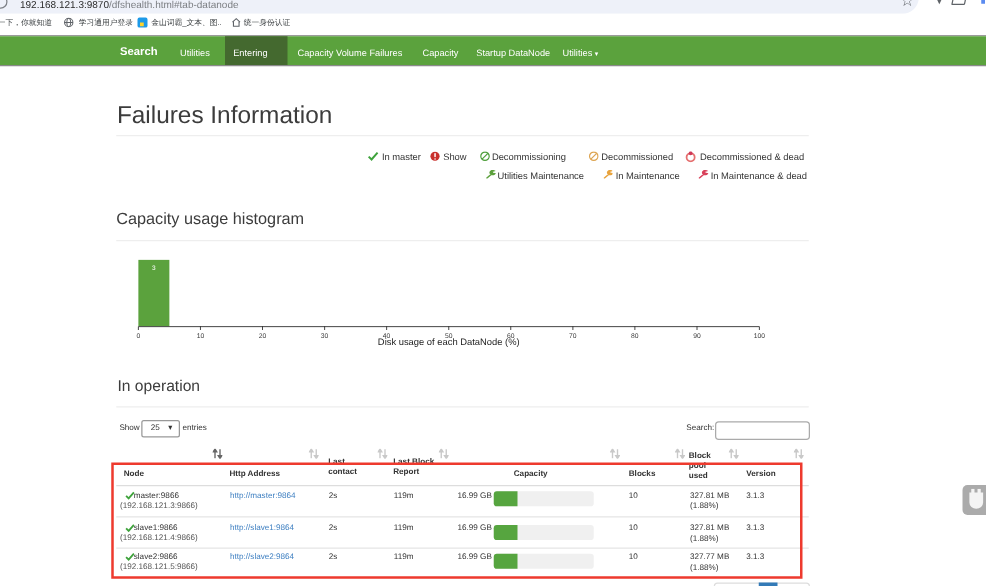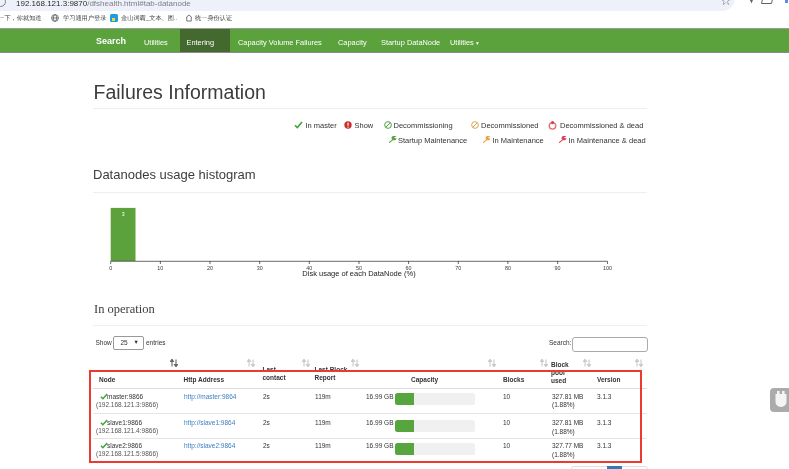--- a/index.html
+++ b/index.html
@@ -78,31 +78,31 @@
 <div class="abs lg" style="left:481px;top:121px;">Decommissioned</div>
 <svg class="abs" style="left:548px;top:120.5px;" width="9" height="9" viewBox="0 0 10 10">
     <circle cx="5" cy="5.4" r="3.6" fill="none" stroke="#e57070" stroke-width="1.6"></circle>
     <circle cx="5" cy="1.8" r="1.7" fill="#cf3a58"></circle>
   </svg>
 <div class="abs lg" style="left:560px;top:121px;">Decommissioned &amp; dead</div>
 
 <svg class="abs" style="left:388px;top:136.3px;" width="8.5" height="7.2" viewBox="0 0 11 11" preserveAspectRatio="none">
     <path d="M9.3,1 a2.6,2.6 0 1 0 0.9,3.4 l-2.5,-0.6 -0.4,-2.2 z M7.2,4.6 L2,9.8" fill="#5ca03c" stroke="#5ca03c" stroke-width="1.5" stroke-linecap="round"></path>
   </svg>
-<div class="abs lg" style="left:398px;top:136px;">Startup Maintenance</div>
+<div class="abs lg" style="left:398px;top:136px;">Utilities Maintenance</div>
 <svg class="abs" style="left:481.5px;top:136.3px;" width="8.5" height="7.2" viewBox="0 0 11 11" preserveAspectRatio="none">
     <path d="M9.3,1 a2.6,2.6 0 1 0 0.9,3.4 l-2.5,-0.6 -0.4,-2.2 z M7.2,4.6 L2,9.8" fill="#e8a33d" stroke="#e8a33d" stroke-width="1.5" stroke-linecap="round"></path>
   </svg>
 <div class="abs lg" style="left:492.5px;top:136px;">In Maintenance</div>
 <svg class="abs" style="left:558px;top:136.3px;" width="8.5" height="7.2" viewBox="0 0 11 11" preserveAspectRatio="none">
     <path d="M9.3,1 a2.6,2.6 0 1 0 0.9,3.4 l-2.5,-0.6 -0.4,-2.2 z M7.2,4.6 L2,9.8" fill="#d8415a" stroke="#d8415a" stroke-width="1.5" stroke-linecap="round"></path>
   </svg>
 <div class="abs lg" style="left:568.5px;top:136px;text-align:right;">In Maintenance &amp; dead</div>
 
-<div class="abs" style="left:93px;top:167px;font-size:13px;color:#3c3c3c;">Datanodes usage histogram</div>
+<div class="abs" style="left:93px;top:167px;font-size:13px;color:#3c3c3c;">Capacity usage histogram</div>
 <div class="abs" style="left:93px;top:191.5px;width:554px;height:1px;background:#eeeeee;"></div>
 
 <svg class="abs" style="left:93px;top:200px;" width="560" height="85" viewBox="0 0 560 85">
   <rect x="17.7" y="7.9" width="24.8" height="53.1" fill="#5ba23d"></rect>
   <text x="28.7" y="15.8" fill="#fff" font-size="5.2" font-family="Liberation Sans">3</text>
   <path d="M17.7,64 L17.7,61.3 L514.5,61.3 L514.5,64" fill="none" stroke="#2a2a2a" stroke-width="0.7"></path>
   <g stroke="#2a2a2a" stroke-width="0.7">
     <line x1="67.35" y1="61" x2="67.35" y2="64"></line>
     <line x1="117.0" y1="61" x2="117.0" y2="64"></line>
     <line x1="166.7" y1="61" x2="166.7" y2="64"></line>
@@ -122,21 +122,21 @@
       <text x="266" y="70">50</text>
     <text x="315.6" y="70">60</text>
       <text x="365.3" y="70">70</text>
       <text x="414.9" y="70">80</text>
     <text x="464.6" y="70">90</text>
       <text x="514.5" y="70">100</text>
   </g>
   <text x="266" y="76" fill="#222" font-size="7.5" font-family="Liberation Sans" text-anchor="middle">Disk usage of each DataNode (%)</text>
 </svg>
 
-<div class="abs" style="left:94px;top:301.5px;font-size:12.5px;color:#3c3c3c;font-family:Liberation Serif, serif;">In operation</div>
+<div class="abs" style="left:94px;top:301.5px;font-size:12.5px;color:#3c3c3c;">In operation</div>
 <div class="abs" style="left:93px;top:324.5px;width:554px;height:1px;background:#eeeeee;"></div>
 
 <div class="abs td" style="left:95.5px;top:339px;">Show</div>
 <div class="abs" style="left:113px;top:336px;width:29px;height:11.5px;border:1px solid #999;border-radius:2px;background:#fff;"></div>
 <div class="abs td" style="left:120.5px;top:339px;">25</div>
 <div class="abs" style="left:134.5px;top:338px;font-size:6.5px;color:#333;">▾</div>
 <div class="abs td" style="left:146px;top:339px;">entries</div>
 
 <div class="abs td" style="left:549px;top:339px;">Search:</div>
 <div class="abs" style="left:572px;top:336.5px;width:74px;height:13px;border:1px solid #aaa;border-radius:3px;background:#fff;"></div>

